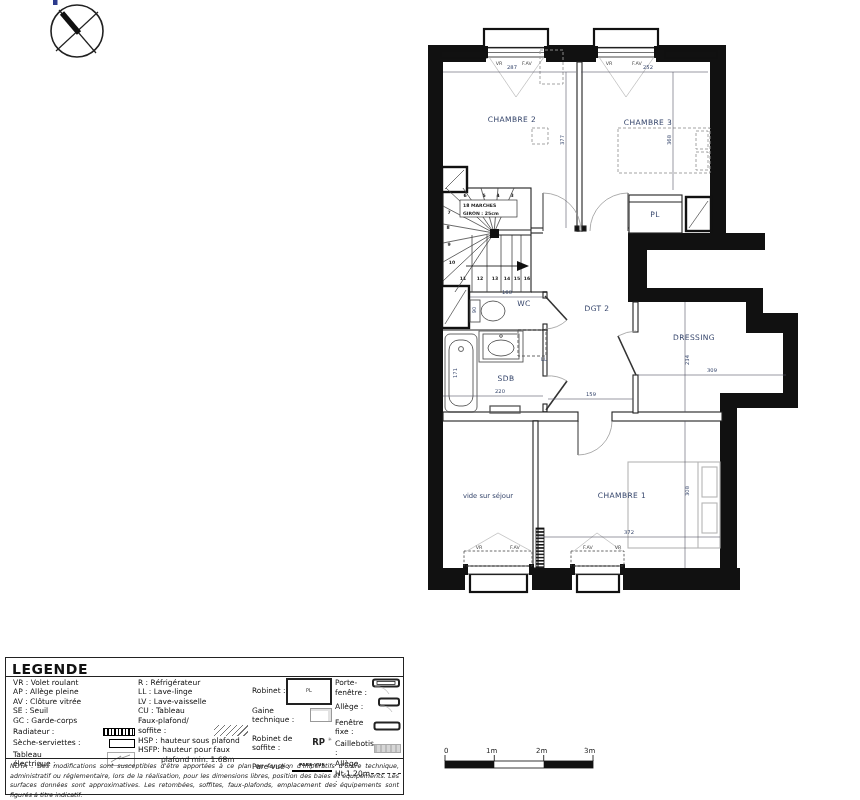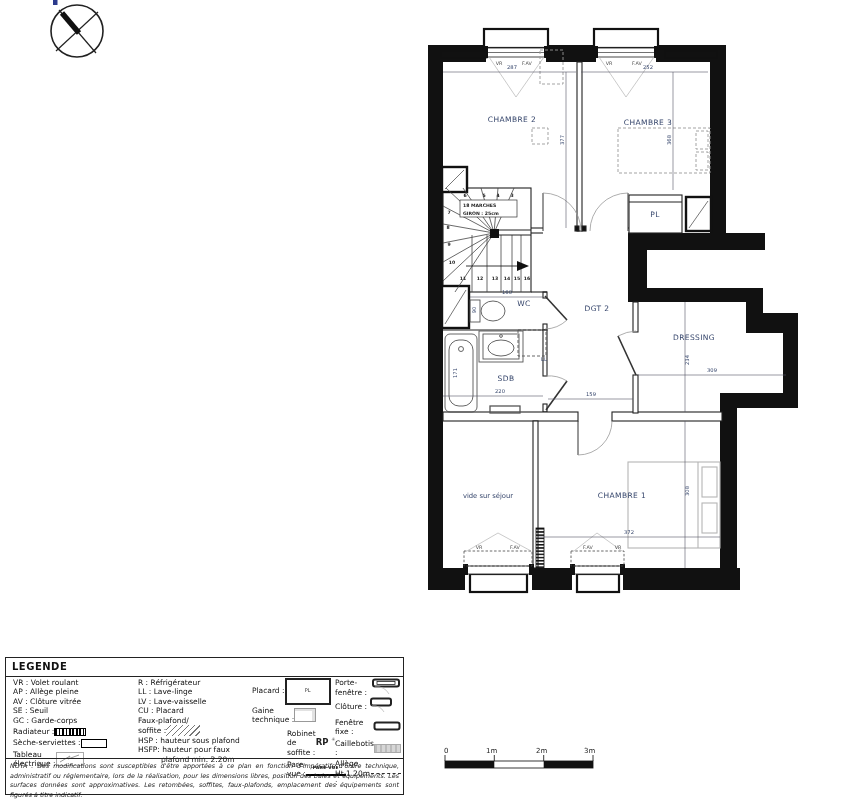--- a/index.html
+++ b/index.html
@@ -10,29 +10,29 @@
   .room-label-sm{fill:#35456b;font-size:6.8px;}
   .dim{fill:#35456b;font-size:5.2px;}
   .winlab{fill:#4a4a4a;font-size:4.8px;}
   .stairnum{fill:#222;font-size:4.6px;font-weight:bold;}
   .stairtxt{fill:#222;font-size:4.6px;font-weight:bold;}
   .scaletxt{fill:#222;font-size:7px;}
 
   
   #legend{position:absolute;left:5px;top:657px;width:397px;height:136px;
           border:1.5px solid #222;background:#fff;font-size:7.5px;color:#111;}
-  .lg-title{position:absolute;left:6px;top:3px;font-size:10px;font-weight:bold;letter-spacing:.5px;}
+  .lg-title{position:absolute;left:6px;top:3px;font-size:14px;font-weight:bold;letter-spacing:.5px;}
   .lg-sep{position:absolute;left:0;right:0;top:18px;border-top:1.2px solid #222;}
   .lg-col{position:absolute;top:20px;line-height:9.4px;}
   .lg-c1{left:7px;width:122px;}
   .lg-c2{left:132px;width:110px;}
   .lg-c3{left:246px;width:80px;}
   .lg-c4{left:329px;width:66px;}
-  .lrow{display:flex;align-items:center;line-height:9.4px;}
-  .mt2{margin-top:2px;} .mt4{margin-top:0;} .mt6{margin-top:6px;margin-left:35px;}
+  .lrow{display:flex;align-items:center;justify-content:space-between;line-height:9.4px;}
+  .mt2{margin-top:2px;} .mt4{margin-top:0;} .mt6{margin-top:6px;}
   .ind{padding-left:23px;}
   .ic-rad{width:30px;height:6px;border:1px solid #000;
           background:repeating-linear-gradient(90deg,#000 0 1.5px,#fff 1.5px 3.5px);}
   .ic-seche{width:24px;height:7px;border:1.6px solid #000;background:#fff;}
   .ic-tab{width:26px;height:12px;border:1px solid #aaa;position:relative;}
   .ic-faux{width:34px;height:11px;
            background:repeating-linear-gradient(135deg,rgba(0,0,0,0) 0 3px,#777 3px 4.2px);}
   .ic-placard{width:42px;height:23px;border:2.6px solid #222;display:flex;align-items:center;
               justify-content:center;font-size:5px;color:#333;}
   .ic-gaine{width:20px;height:12px;border:1px solid #999;box-shadow:inset -3px 2px 0 #e2e2e2;}
@@ -325,34 +325,34 @@
               <polyline points="3,9 13,3 11,6 22,2" fill="none" stroke="#999" stroke-width="1"></polyline>
             </svg>
       </span>
     </div>
   </div>
 
   <div class="lg-col lg-c2">
     <div>R : Réfrigérateur</div>
     <div>LL : Lave-linge</div>
     <div>LV : Lave-vaisselle</div>
-    <div>CU : Placard</div>
+    <div>CU : Tableau</div>
     <div>Faux-plafond/</div>
     <div class="lrow">
       <span>soffite :</span>
       <span class="ic-faux"></span>
     </div>
     <div>HSP : hauteur sous plafond</div>
     <div>HSFP: hauteur pour faux</div>
-    <div class="ind">plafond min. 2.20m</div>
+    <div class="ind">plafond min. 1.68m</div>
   </div>
 
   <div class="lg-col lg-c3">
     <div class="lrow" style="height:26px">
-      <span>Placard :</span>
+      <span>Robinet :</span>
       <span class="ic-placard">
             <span>PL</span>
           </span>
     </div>
     <div class="lrow mt4" style="height:22px">
       <span><span>Gaine</span><br><span>technique :</span></span>
       <span class="ic-gaine"></span>
     </div>
     <div class="lrow mt6" style="height:22px">
       <span><span>Robinet de</span><br><span>soffite :</span></span>
@@ -372,21 +372,21 @@
       <span>Porte-fenêtre :</span>
       <span>
         <svg width="30" height="17">
           <rect x="2" y="1.5" width="26" height="7" rx="2" fill="#fff" stroke="#222" stroke-width="2"></rect>
           <rect x="6" y="3.5" width="18" height="3" fill="#fff" stroke="#222" stroke-width="0.8"></rect>
           <path d="M4,9 A14,14 0 0 1 18,16" fill="none" stroke="#bbb" stroke-width="0.8"></path>
         </svg>
       </span>
     </div>
     <div class="lrow mt4">
-      <span>Clôture :</span>
+      <span>Allège :</span>
       <span>
         <svg width="26" height="16">
           <rect x="4" y="1.5" width="20" height="7" rx="2" fill="#fff" stroke="#222" stroke-width="2"></rect>
           <path d="M5,9 A12,12 0 0 1 17,15" fill="none" stroke="#bbb" stroke-width="0.8"></path>
         </svg>
       </span>
     </div>
     <div class="lrow mt2">
       <span>Fenêtre fixe :</span>
       <span>

